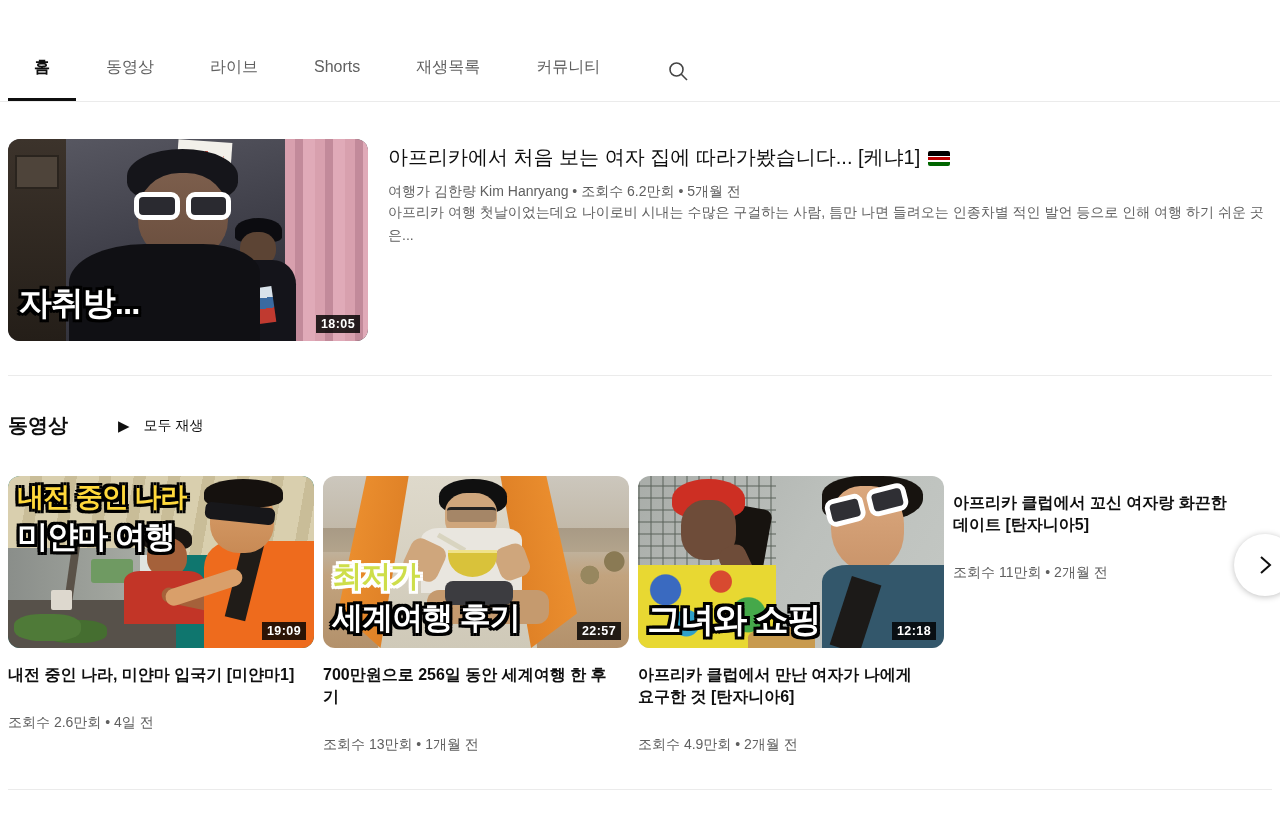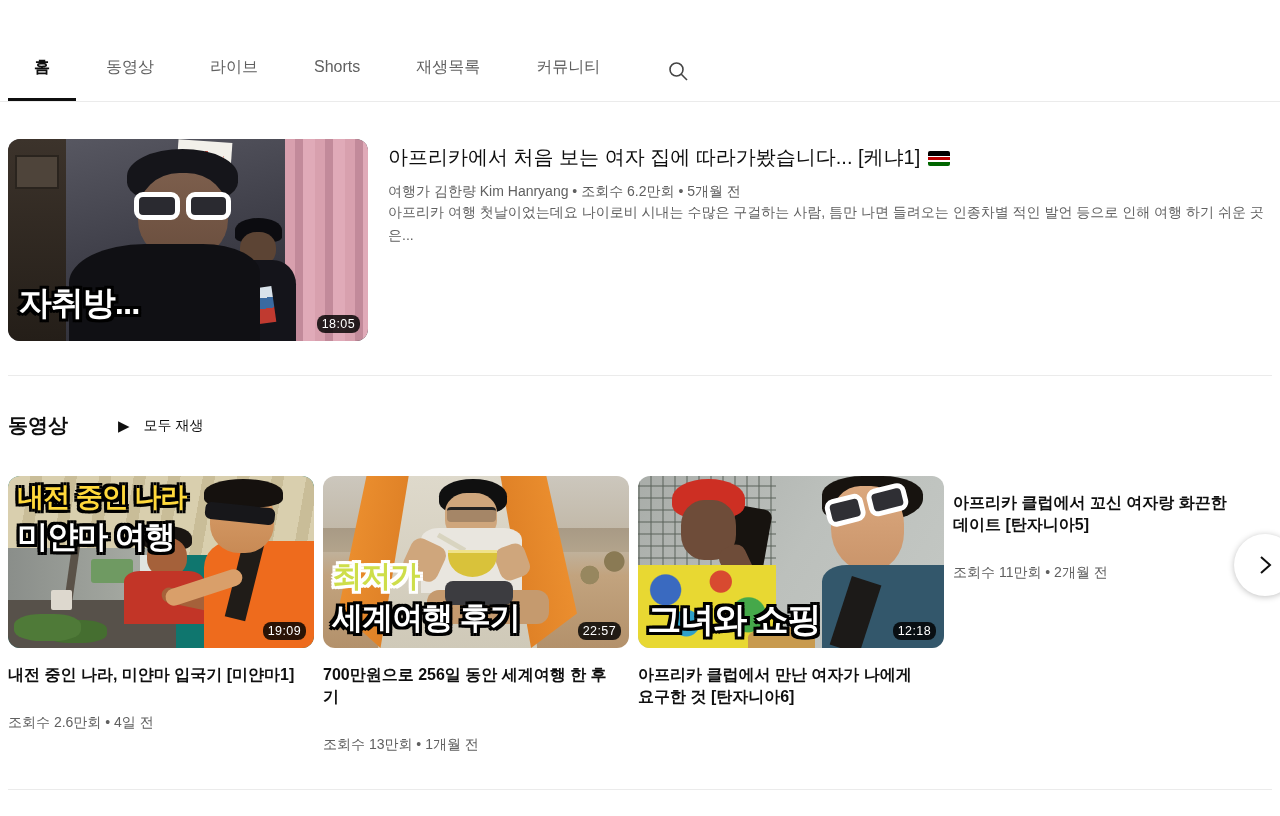--- a/index.html
+++ b/index.html
@@ -15,21 +15,21 @@
 
   
   .content{padding:0 8px;}
   .divider{border:none;border-top:1px solid #ebebeb;margin:0;}
 
   
   .featured{display:flex;gap:20px;margin-top:37px;}
   .thumb{position:relative;border-radius:12px;overflow:hidden;flex-shrink:0;cursor:pointer;}
   .thumb-lg{width:360px;height:202px;}
   .thumb-sm{width:306px;height:172px;}
-  .dur{position:absolute;right:8px;bottom:8px;background:rgba(0,0,0,0.82);color:#fff;font-size:12.5px;font-weight:400;padding:2px 5px;border-radius:8px;letter-spacing:.4px;}
+  .dur{position:absolute;right:8px;bottom:8px;background:rgba(0,0,0,0.82);color:#fff;font-size:12.5px;font-weight:700;padding:2px 5px;border-radius:0;letter-spacing:.4px;}
   .finfo{padding-top:4px;}
   .ftitle{margin:0;font-size:20px;font-weight:400;line-height:28px;color:#0f0f0f;cursor:pointer;}
   .kflag{display:inline-block;width:22px;height:15px;margin-left:8px;vertical-align:-2px;border-radius:2px;
     background:linear-gradient(180deg,#000 0 30%,#fff 30% 37%,#b00 37% 63%,#fff 63% 70%,#060 70% 100%);}
   .fmeta{margin-top:12px;font-size:14px;color:#606060;}
   .fdesc{width:884px;font-size:14px;line-height:23px;color:#606060;}
 
   
   .sechead{display:flex;align-items:center;gap:50px;margin-top:36px;}
   .sectitle{font-size:20px;font-weight:700;cursor:pointer;}
@@ -276,20 +276,21 @@
               <i></i>
               <i></i>
             </div>
           <div class="art mshirt"></div>
           <div class="art mstrap"></div>
           <div class="art basket"></div>
           <span class="ov ow ov2">그녀와 쇼핑</span>
           <span class="dur">12:18</span>
         </div>
         <div class="ctitle">아프리카 클럽에서 만난 여자가 나에게 요구한 것 [탄자니아6]</div>
+        <div class="cmeta">조회수 4.9만회 • 2개월 전</div>
       </div>
 
       <div class="card">
         <div class="ctitle">아프리카 클럽에서 꼬신 여자랑 화끈한 데이트 [탄자니아5]</div>
         <div class="cmeta">조회수 11만회 • 2개월 전</div>
       </div>
 
     </div>
 
     <hr class="divider botdiv">

